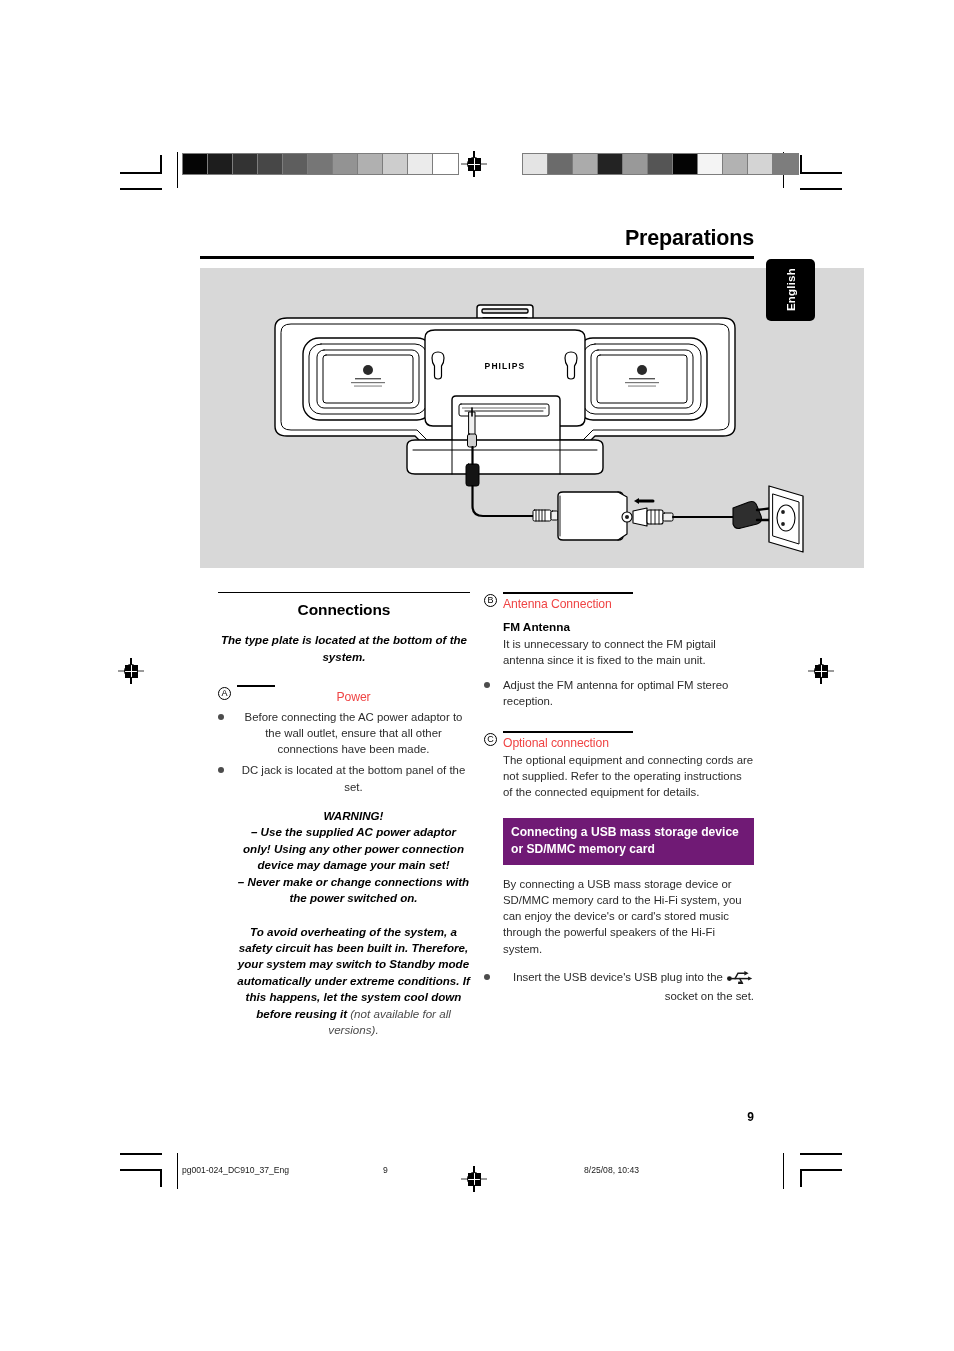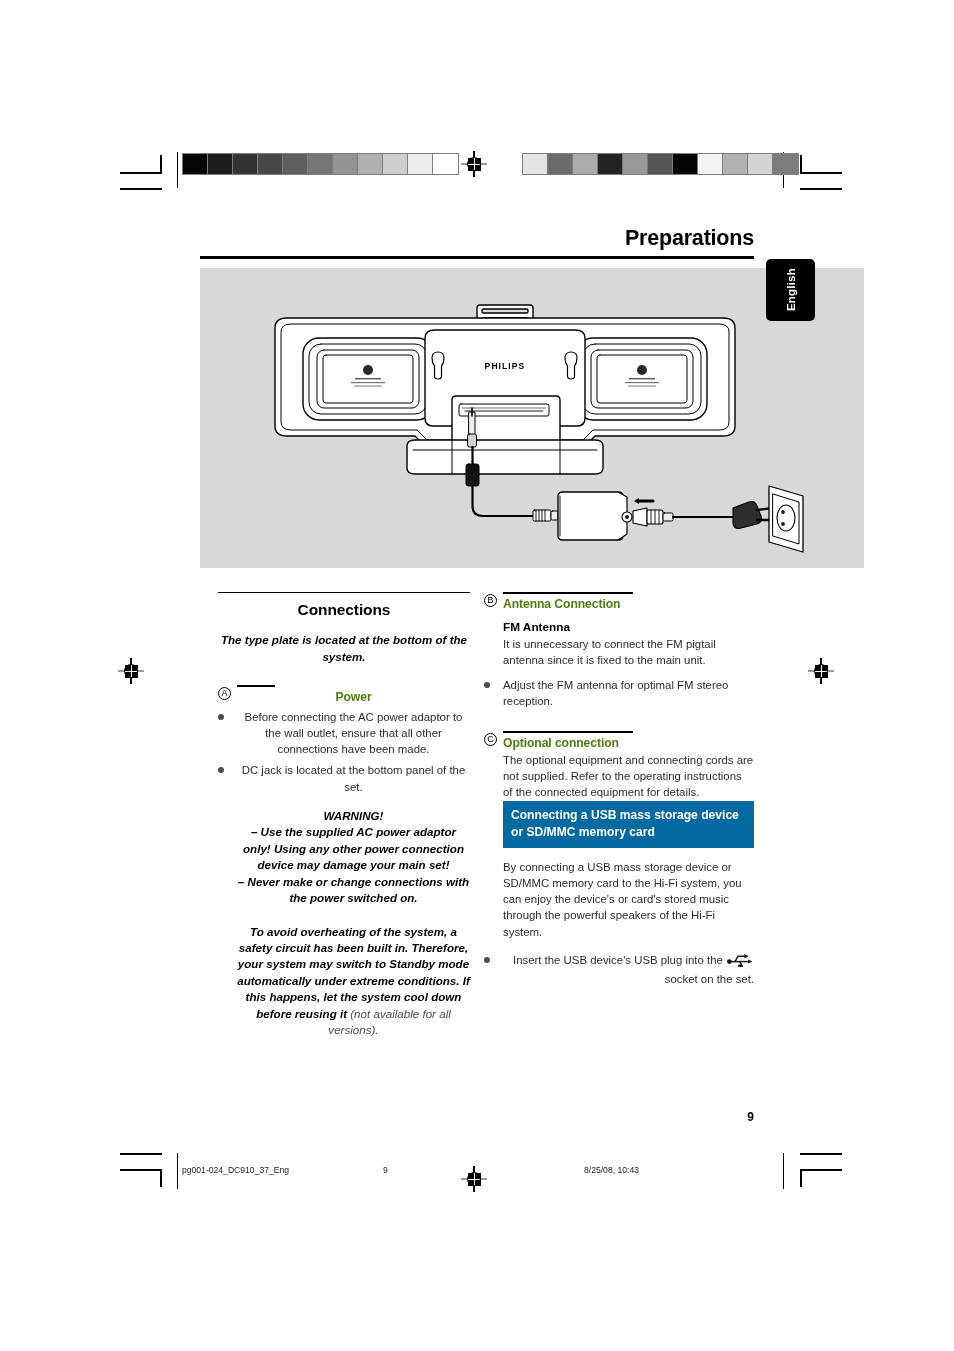--- a/index.html
+++ b/index.html
@@ -146,21 +146,21 @@
     width: 13px; height: 13px;
     border: 1.1px solid #000; border-radius: 50%;
     font-size: 9px; font-weight: normal;
     display: flex; align-items: center; justify-content: center;
     margin-right: 6px; margin-top: 2px;
     line-height: 1;
   }
   .abc-headtext { flex: 1 1 auto; }
   .abc-headtext .rule-short { margin-bottom: 3px; }
   .abc-headtext .htxt {
-    font-size: 12.2px; font-weight: bold; color: #4d7c0f;
+    font-size: 12.2px; font-weight: normal; color: #ef4444;
     letter-spacing: -0.1px;
   }
 
   .indent { margin-left: 19px; }
 
   .bullet-row {
     display: flex; align-items: flex-start;
     margin-top: 5px;
   }
   .bullet-dot {
@@ -170,26 +170,27 @@
     margin: 5px 13px 0 0;
   }
   .bullet-row .btxt { flex: 1 1 auto; }
 
   .sub-head {
     font-size: 11.8px; font-weight: bold; color: #000;
     margin-top: 9px;
   }
 
   .gray-head-box {
-    background: #0369a1;
+    background: #701a75;
     color: #ffffff;
     font-weight: bold;
     font-size: 12.1px;
     line-height: 1.42;
     padding: 6px 8px 7px 8px;
+    margin-top: 17px;
   }
 
   .usb-glyph { display: inline-block; vertical-align: -3px; margin: 0 1px; }
 
   #page-number {
     position: absolute;
     left: 700px; top: 1110px; width: 54px;
     text-align: right;
     font-size: 12px;
     font-weight: bold;

